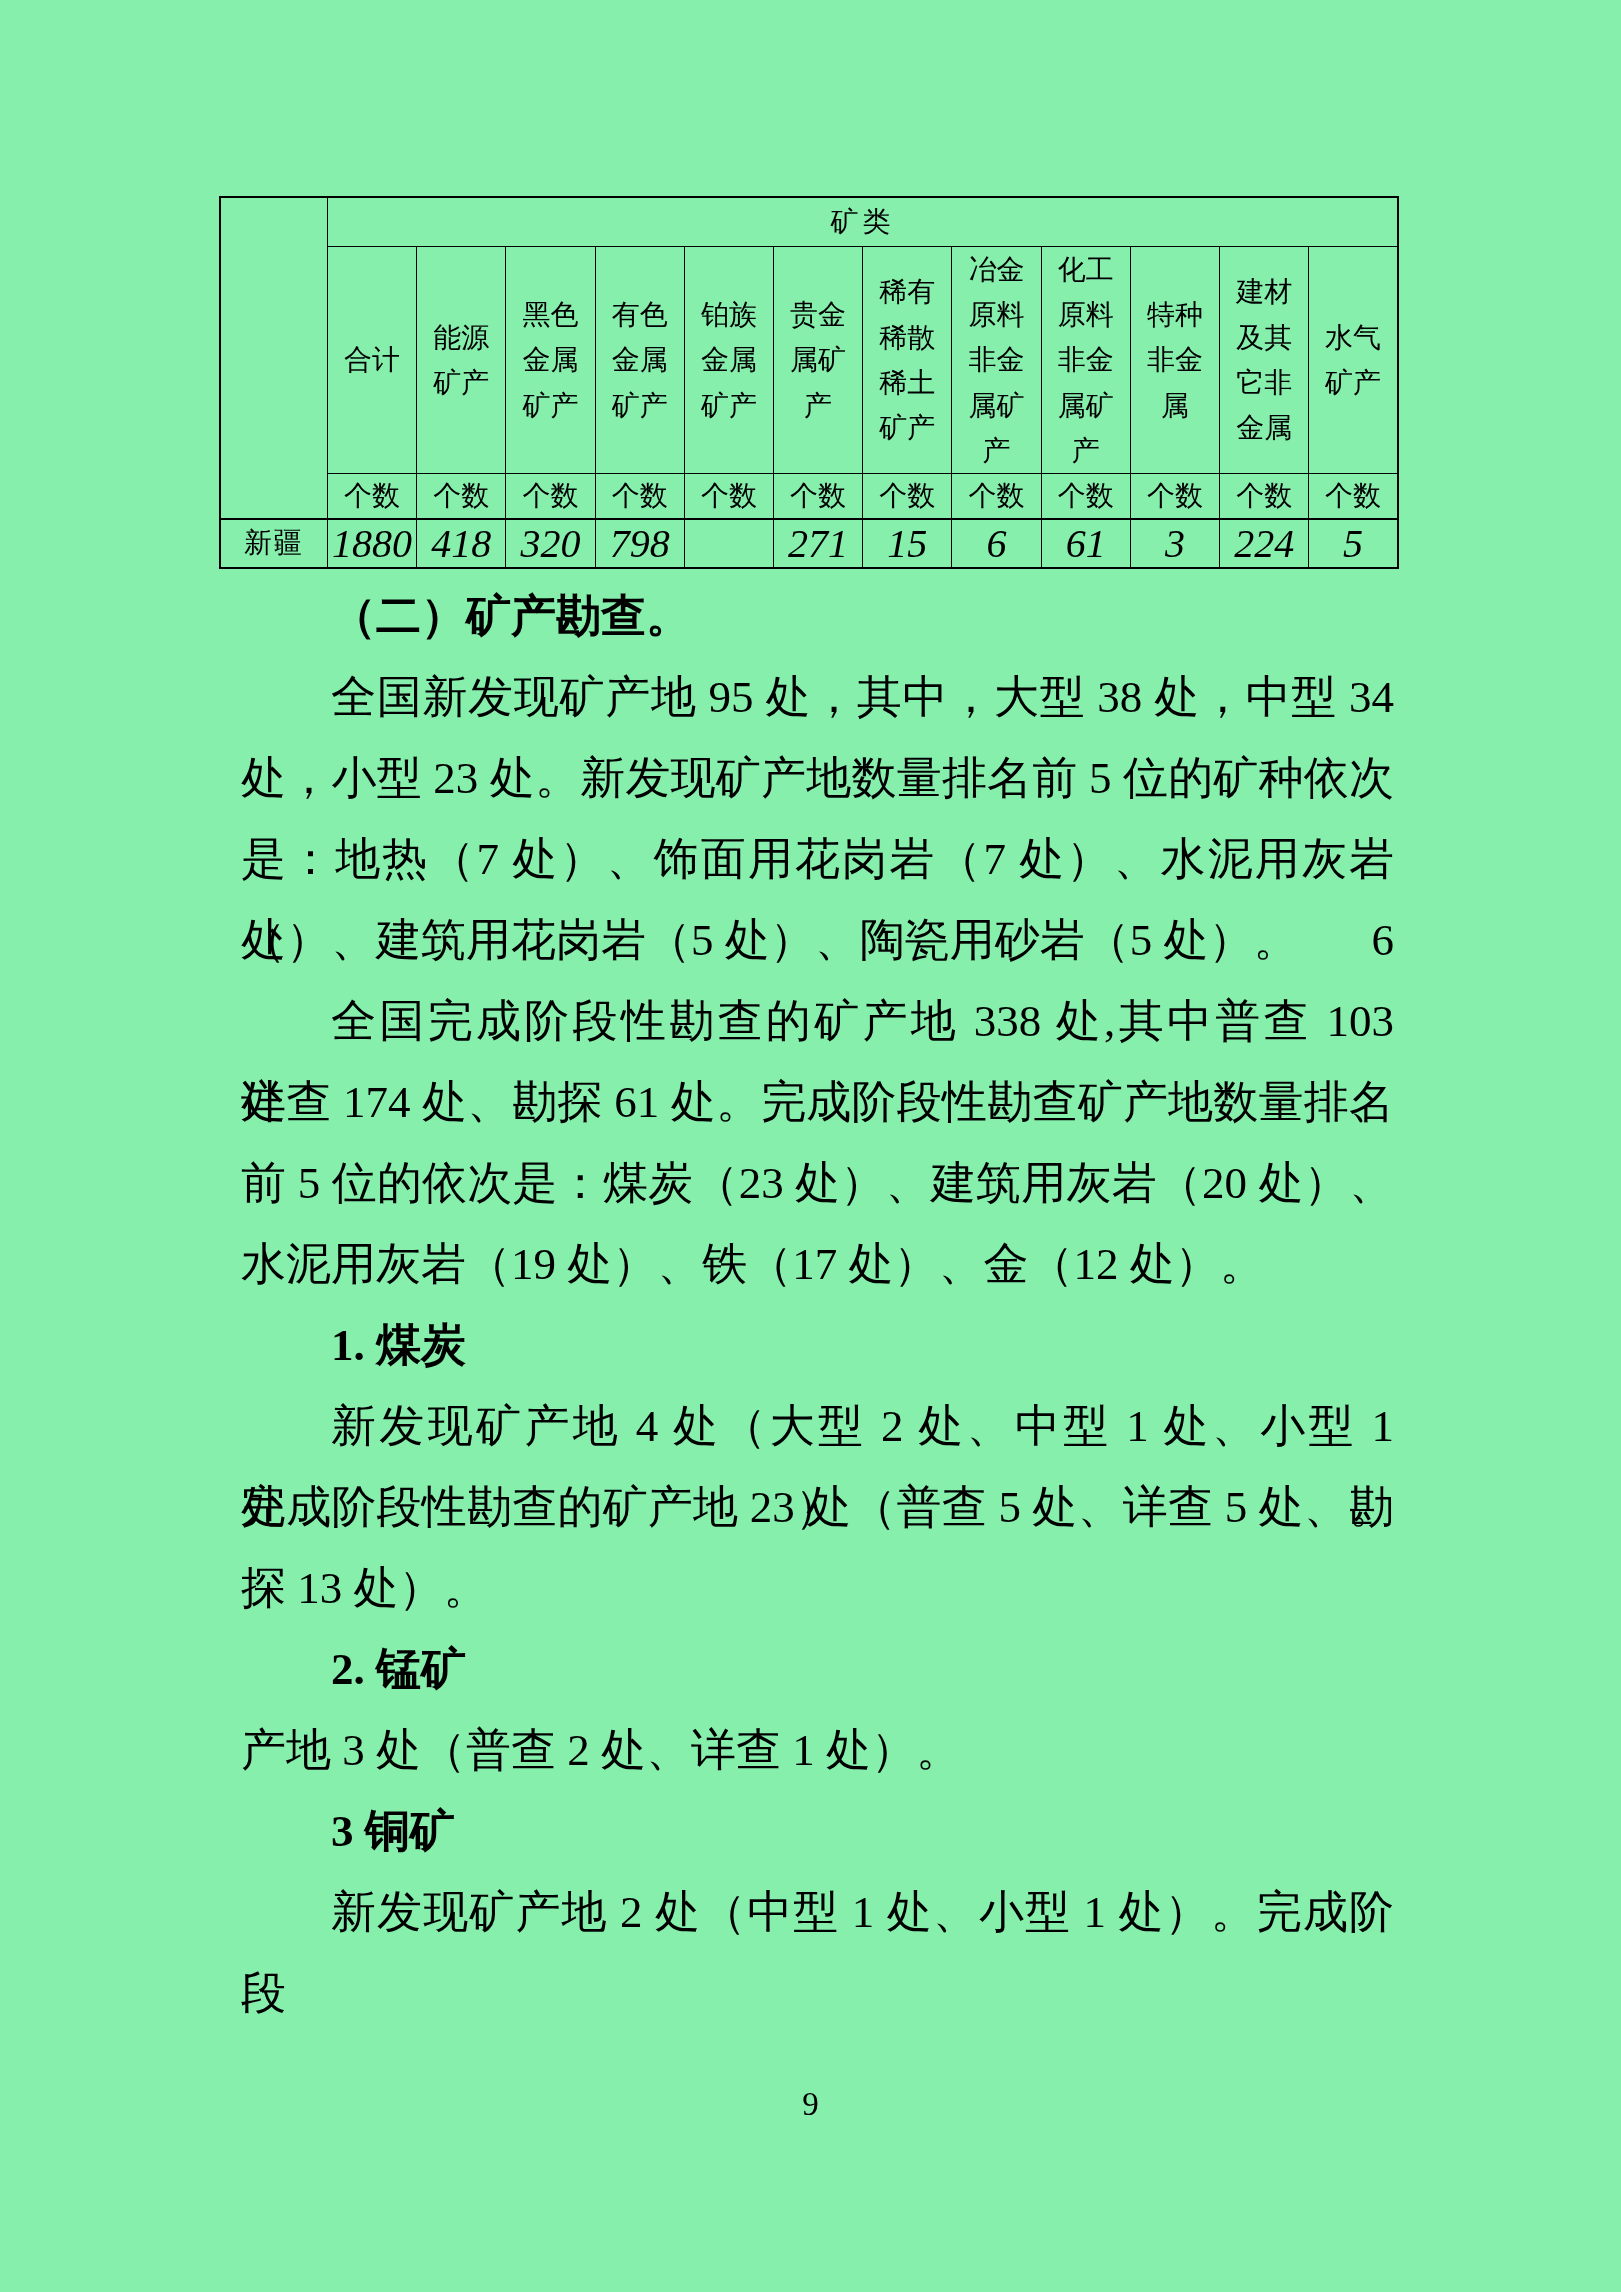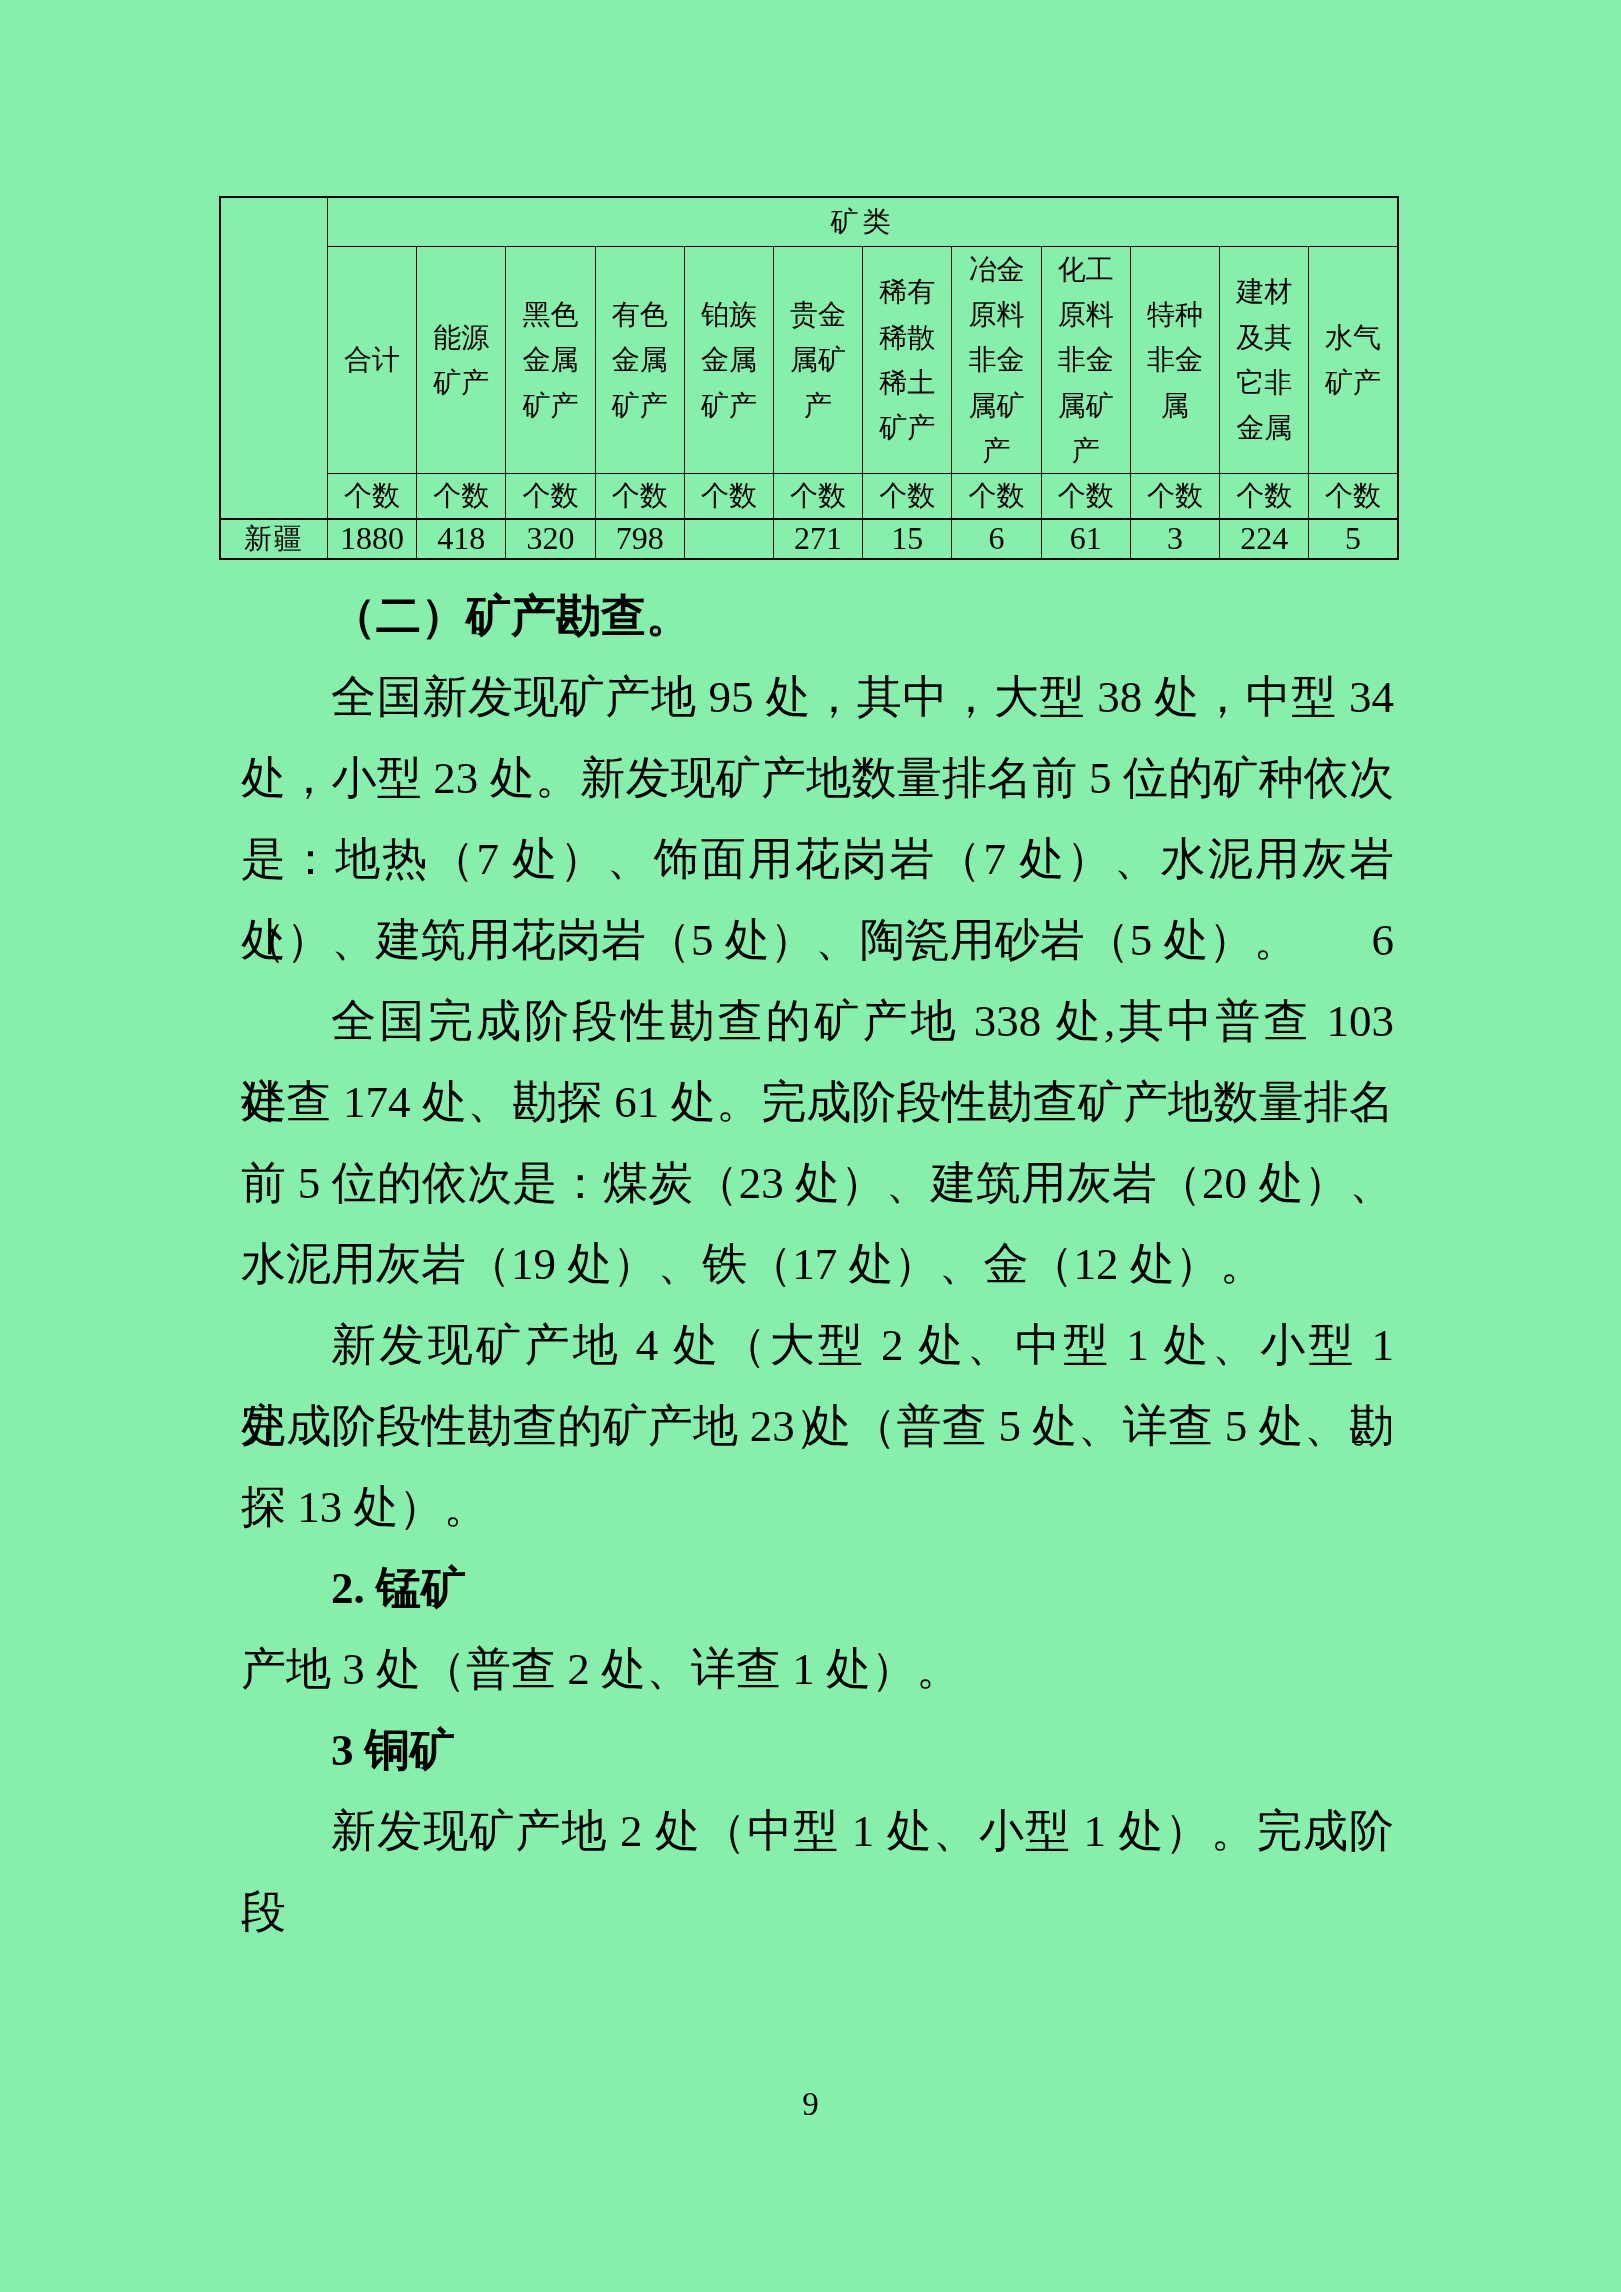--- a/index.html
+++ b/index.html
@@ -27,21 +27,21 @@
   tr.r-names  { height:213px; }
   tr.r-unit   { height:45px; }
   tr.r-data   { height:36px; }
   tr.r-data td { border-top:2px solid #000; }
   td.name span {
     display:inline-block; width:61px;
     word-break:break-all; line-break:anywhere;
     line-height:1.62; text-align:center;
   }
   td.group { letter-spacing:3.9px; }
-  tr.r-data td.val { font-size:32px; }
+  tr.r-data td.val { font-size:40px;font-style:italic; }
   tr.r-data td.region { font-size:28px; letter-spacing:2px; }
 
   
   .bodytext {
     position:absolute; left:241px; top:576px; width:1153px;
   }
   .ln {
     height:81px; line-height:81px; font-size:45px;
     color:#000;
   }
@@ -115,20 +115,21 @@
   <div class="bodytext">
     <div class="ln hd in">（二）矿产勘查。</div>
     <div class="ln in jf">全国新发现矿产地 95 处，其中，大型 38 处，中型 34</div>
     <div class="ln jf">处，小型 23 处。新发现矿产地数量排名前 5 位的矿种依次</div>
     <div class="ln jf">是：地热（7 处）、饰面用花岗岩（7 处）、水泥用灰岩（6</div>
     <div class="ln">处）、建筑用花岗岩（5 处）、陶瓷用砂岩（5 处）。</div>
     <div class="ln in jf">全国完成阶段性勘查的矿产地 338 处,其中普查 103 处、</div>
     <div class="ln jf">详查 174 处、勘探 61 处。完成阶段性勘查矿产地数量排名</div>
     <div class="ln jf">前 5 位的依次是：煤炭（23 处）、建筑用灰岩（20 处）、</div>
     <div class="ln">水泥用灰岩（19 处）、铁（17 处）、金（12 处）。</div>
+    <div class="ln hd in">1. 煤炭</div>
     <div class="ln in jf">新发现矿产地 4 处（大型 2 处、中型 1 处、小型 1 处）。</div>
     <div class="ln jf">完成阶段性勘查的矿产地 23 处（普查 5 处、详查 5 处、勘</div>
     <div class="ln">探 13 处）。</div>
     <div class="ln hd in">2. 锰矿</div>
     <div class="ln">产地 3 处（普查 2 处、详查 1 处）。</div>
     <div class="ln hd in">3 铜矿</div>
     <div class="ln in jf">新发现矿产地 2 处（中型 1 处、小型 1 处）。完成阶段</div>
   </div>
 
   <div class="pagenum">9</div>

